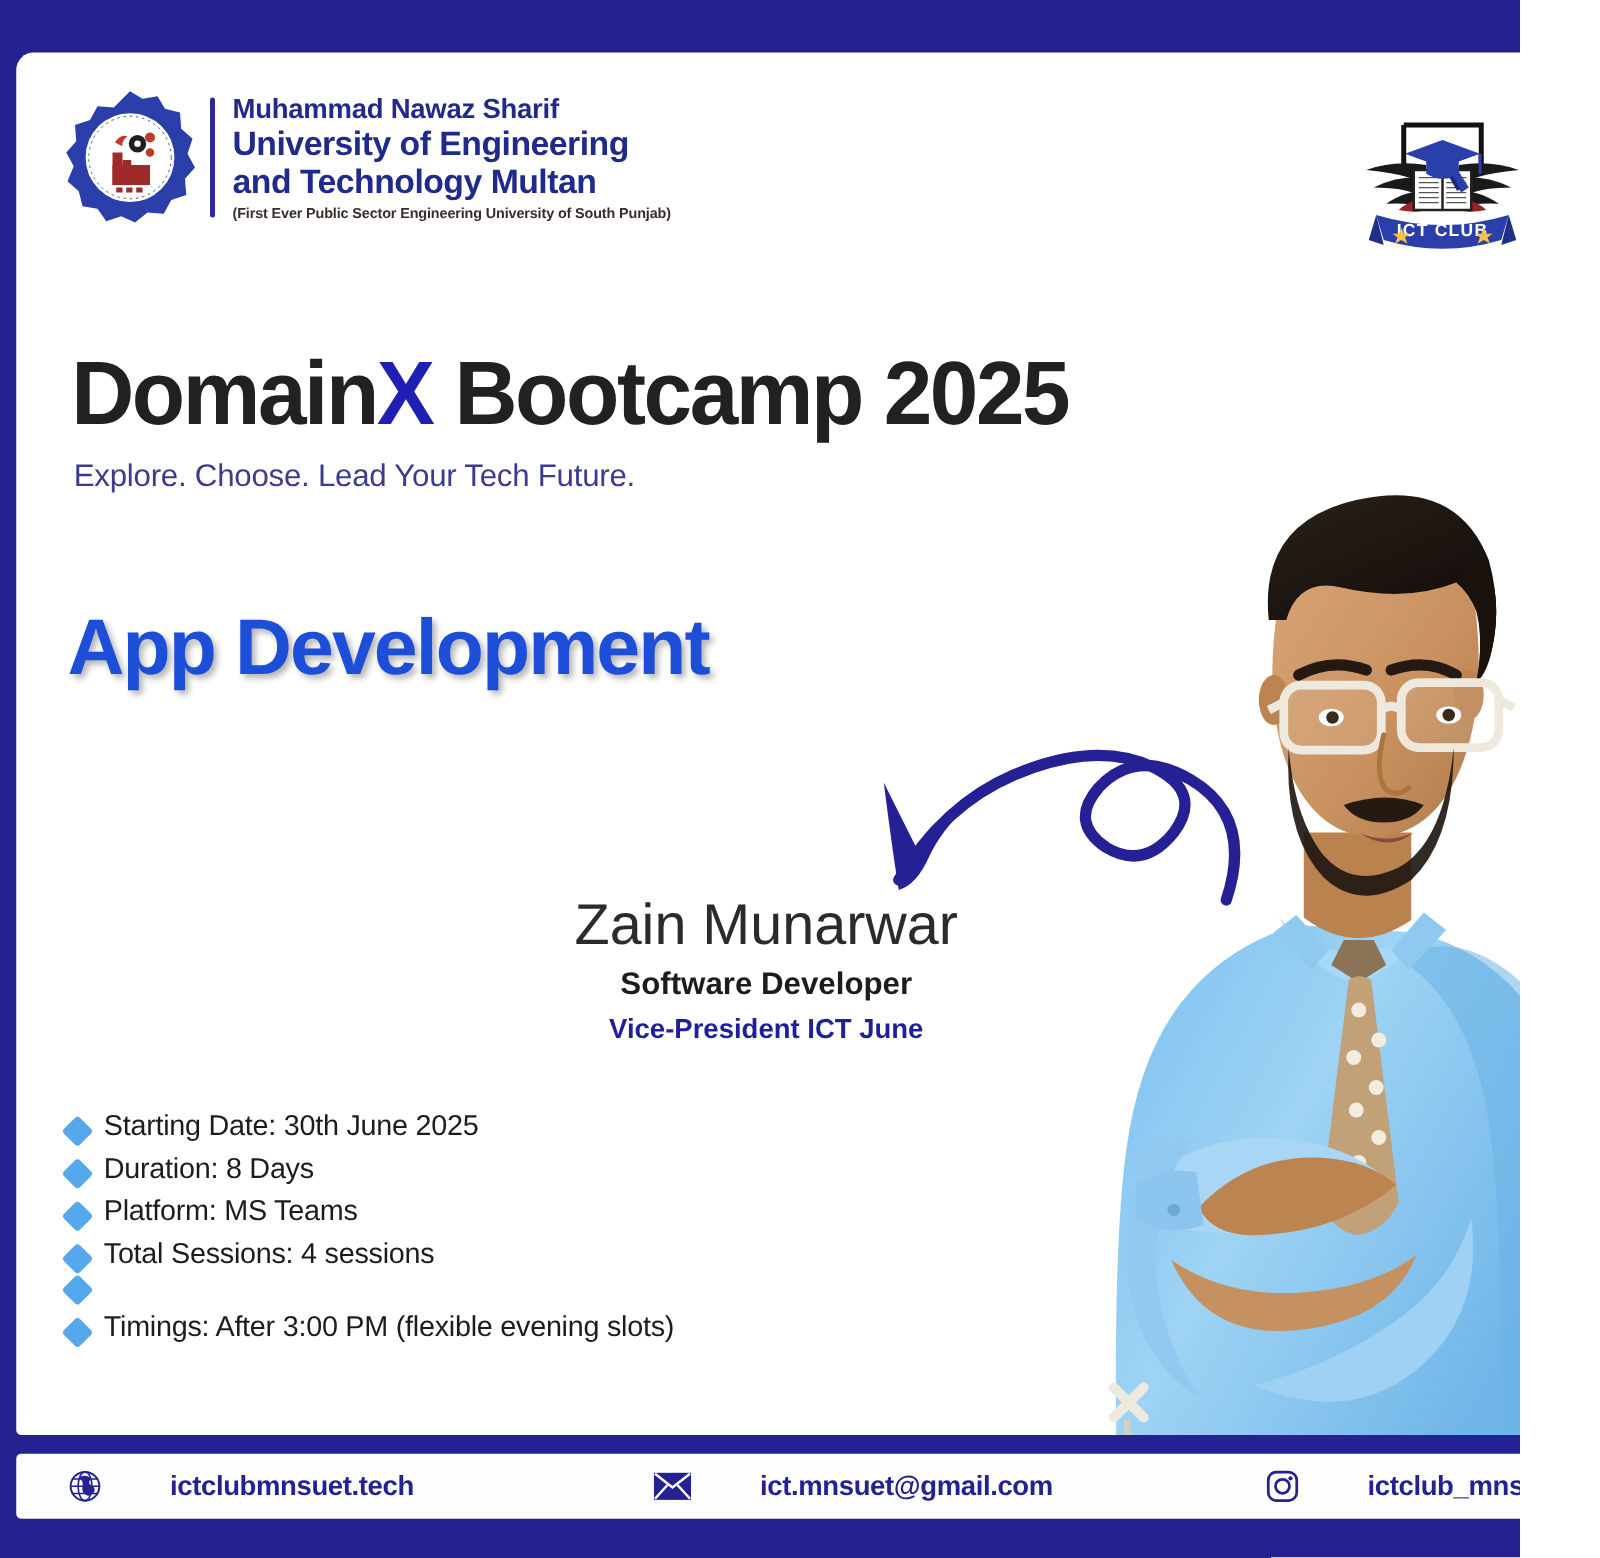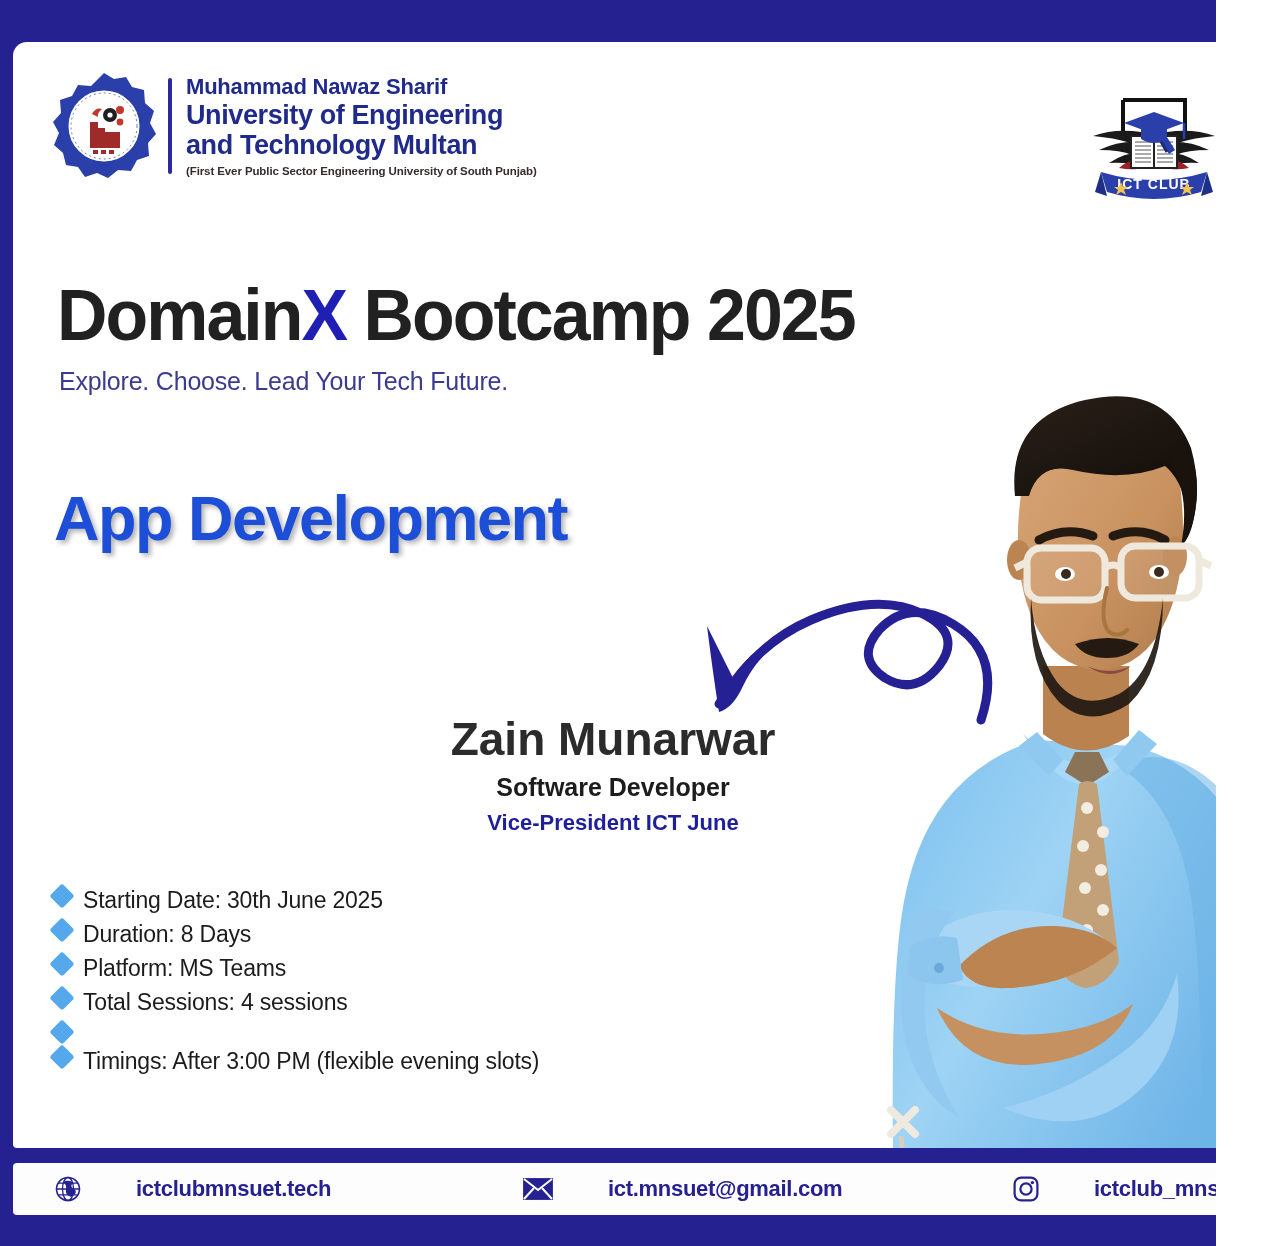--- a/index.html
+++ b/index.html
@@ -127,21 +127,21 @@
   
   .speaker {
     position: absolute;
     left: 250px;
     top: 672px;
     width: 700px;
     text-align: center;
   }
   .speaker-name {
     font-size: 46px;
-    font-weight: 700;
+    font-weight: 400;
     color: #2b2b2b;
     letter-spacing: 0px;
     line-height: 1.1;
   }
   .speaker-role {
     margin-top: 8px;
     font-size: 25px;
     font-weight: bold;
     color: #1c1c1c;
   }
@@ -164,21 +164,21 @@
 
   
   .details {
     position: absolute;
     left: 40px;
     top: 845px;
     width: 730px;
   }
   .detail-row {
     display: flex;
-    align-items: flex-start;
+    align-items: flex-end;
     margin-bottom: 7px;
   }
   .bullet-diamond {
     flex: 0 0 auto;
     width: 18px;
     height: 18px;
     background: #56a8ec;
     transform: rotate(45deg);
     border-radius: 3px;
     margin-right: 12px;

